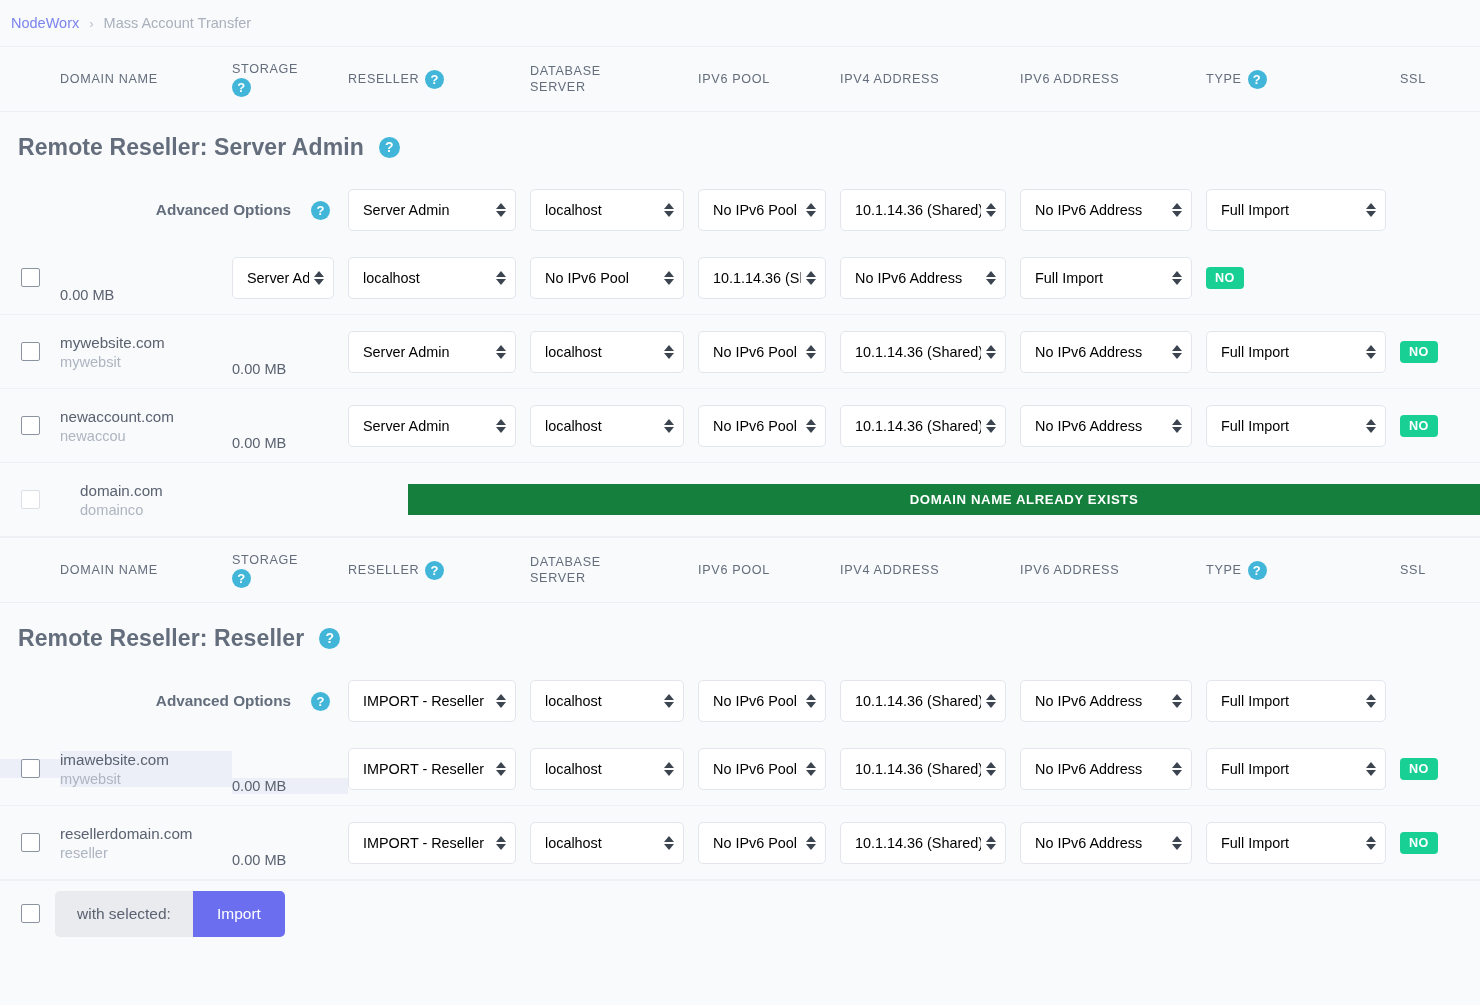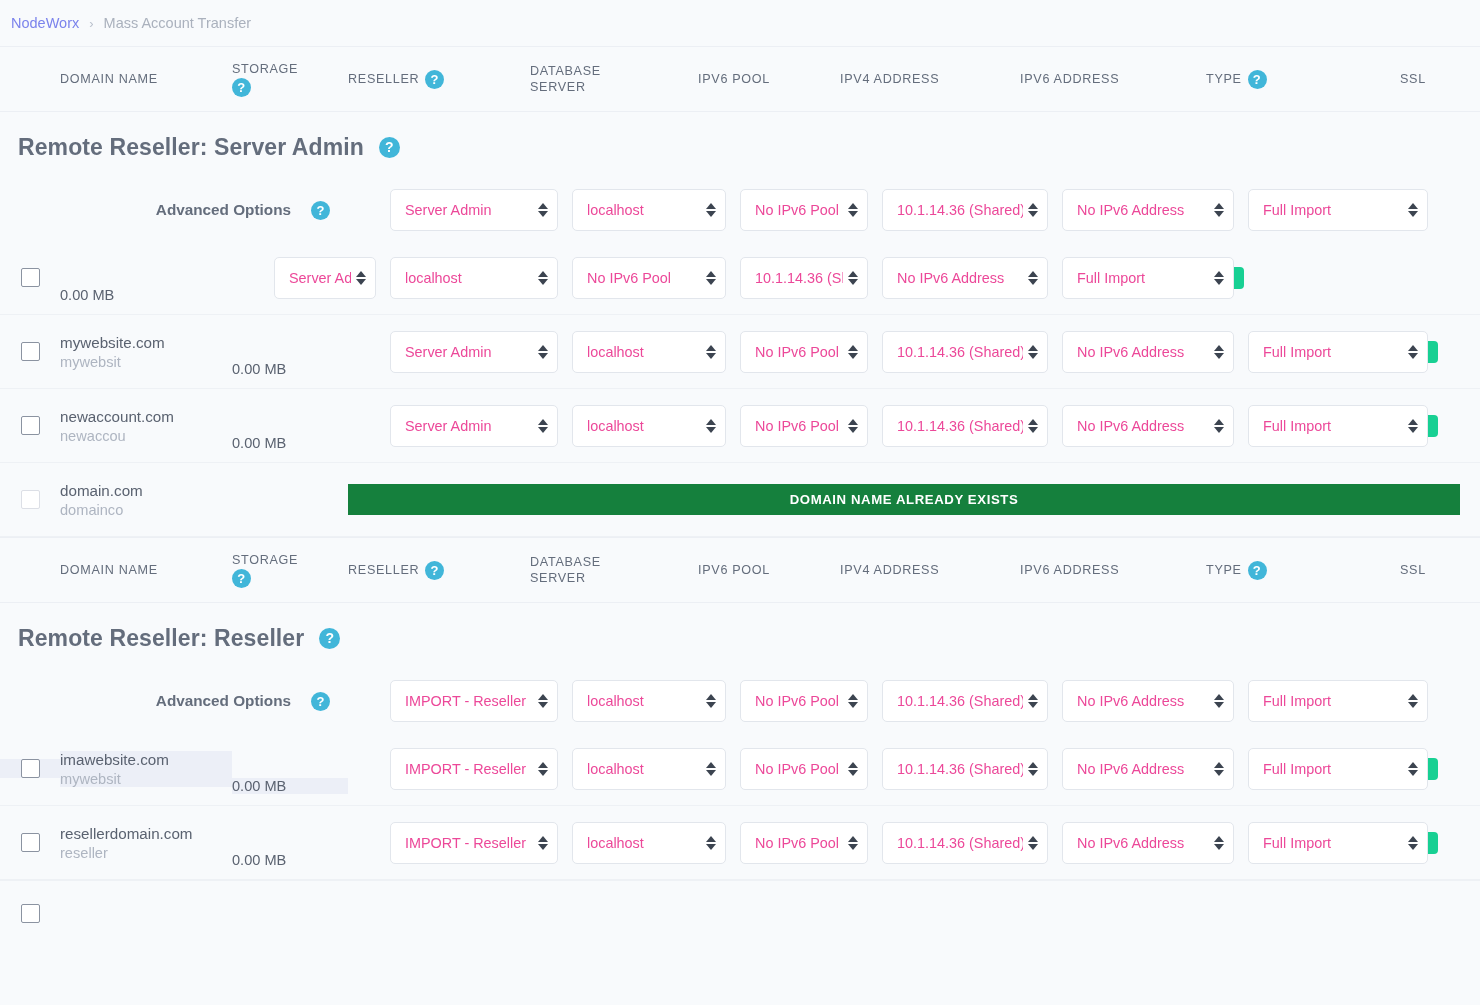--- a/index.html
+++ b/index.html
@@ -131,25 +131,24 @@
   .sel {
     width: 100%;
     height: 42px;
     border: 1px solid #e2e6ec;
     border-radius: 5px;
     background: #fff;
     display: flex;
     align-items: center;
     padding: 0 8px 0 14px;
     font-size: 14.4px;
-    color: #ec4899;
+    color: #000000;
     cursor: pointer;
     white-space: nowrap;
     overflow: hidden;
-    margin-left: 42px;
   }
   .sel-txt { flex: 1; overflow: hidden; text-overflow: clip; white-space: nowrap; }
   .sel-arrow {
     flex: none;
     width: 12px;
     margin-left: 4px;
     display: flex; flex-direction: column; align-items: center; gap: 2px;
   }
   .sel-arrow i {
     display: block; width: 0; height: 0;
@@ -165,21 +164,21 @@
     background: #18d093;
     color: #fff;
     font-size: 12.6px;
     font-weight: bold;
     letter-spacing: .04em;
     padding: 4px 9px;
     border-radius: 4px;
   }
 
   
-  .exists-row { min-height: 74px; border-bottom: 1px solid #eef1f5; }
+  .exists-row { min-height: 74px; border-bottom: 1px solid #eef1f5; gap: 20px; }
   .exists-banner {
     grid-column: 4 / 11;
     margin-right: 20px;
     background: #15803d;
     color: #fff;
     text-align: center;
     font-size: 13.2px;
     font-weight: bold;
     letter-spacing: .045em;
     padding: 8px 0;
@@ -844,14 +843,18 @@
         </div>
       </div>
       <div class="cell ">
         <span class="badge">NO</span>
       </div>
     </div>
     <div class="grid footer">
       <div class="cell cell-cb">
         <div class="cb"></div>
       </div>
+      <div class="with-selected">
+        <div class="ws-label">with selected:</div>
+        <button class="ws-btn">Import</button>
+      </div>
     </div>
   </div>
 
 </body></html>

